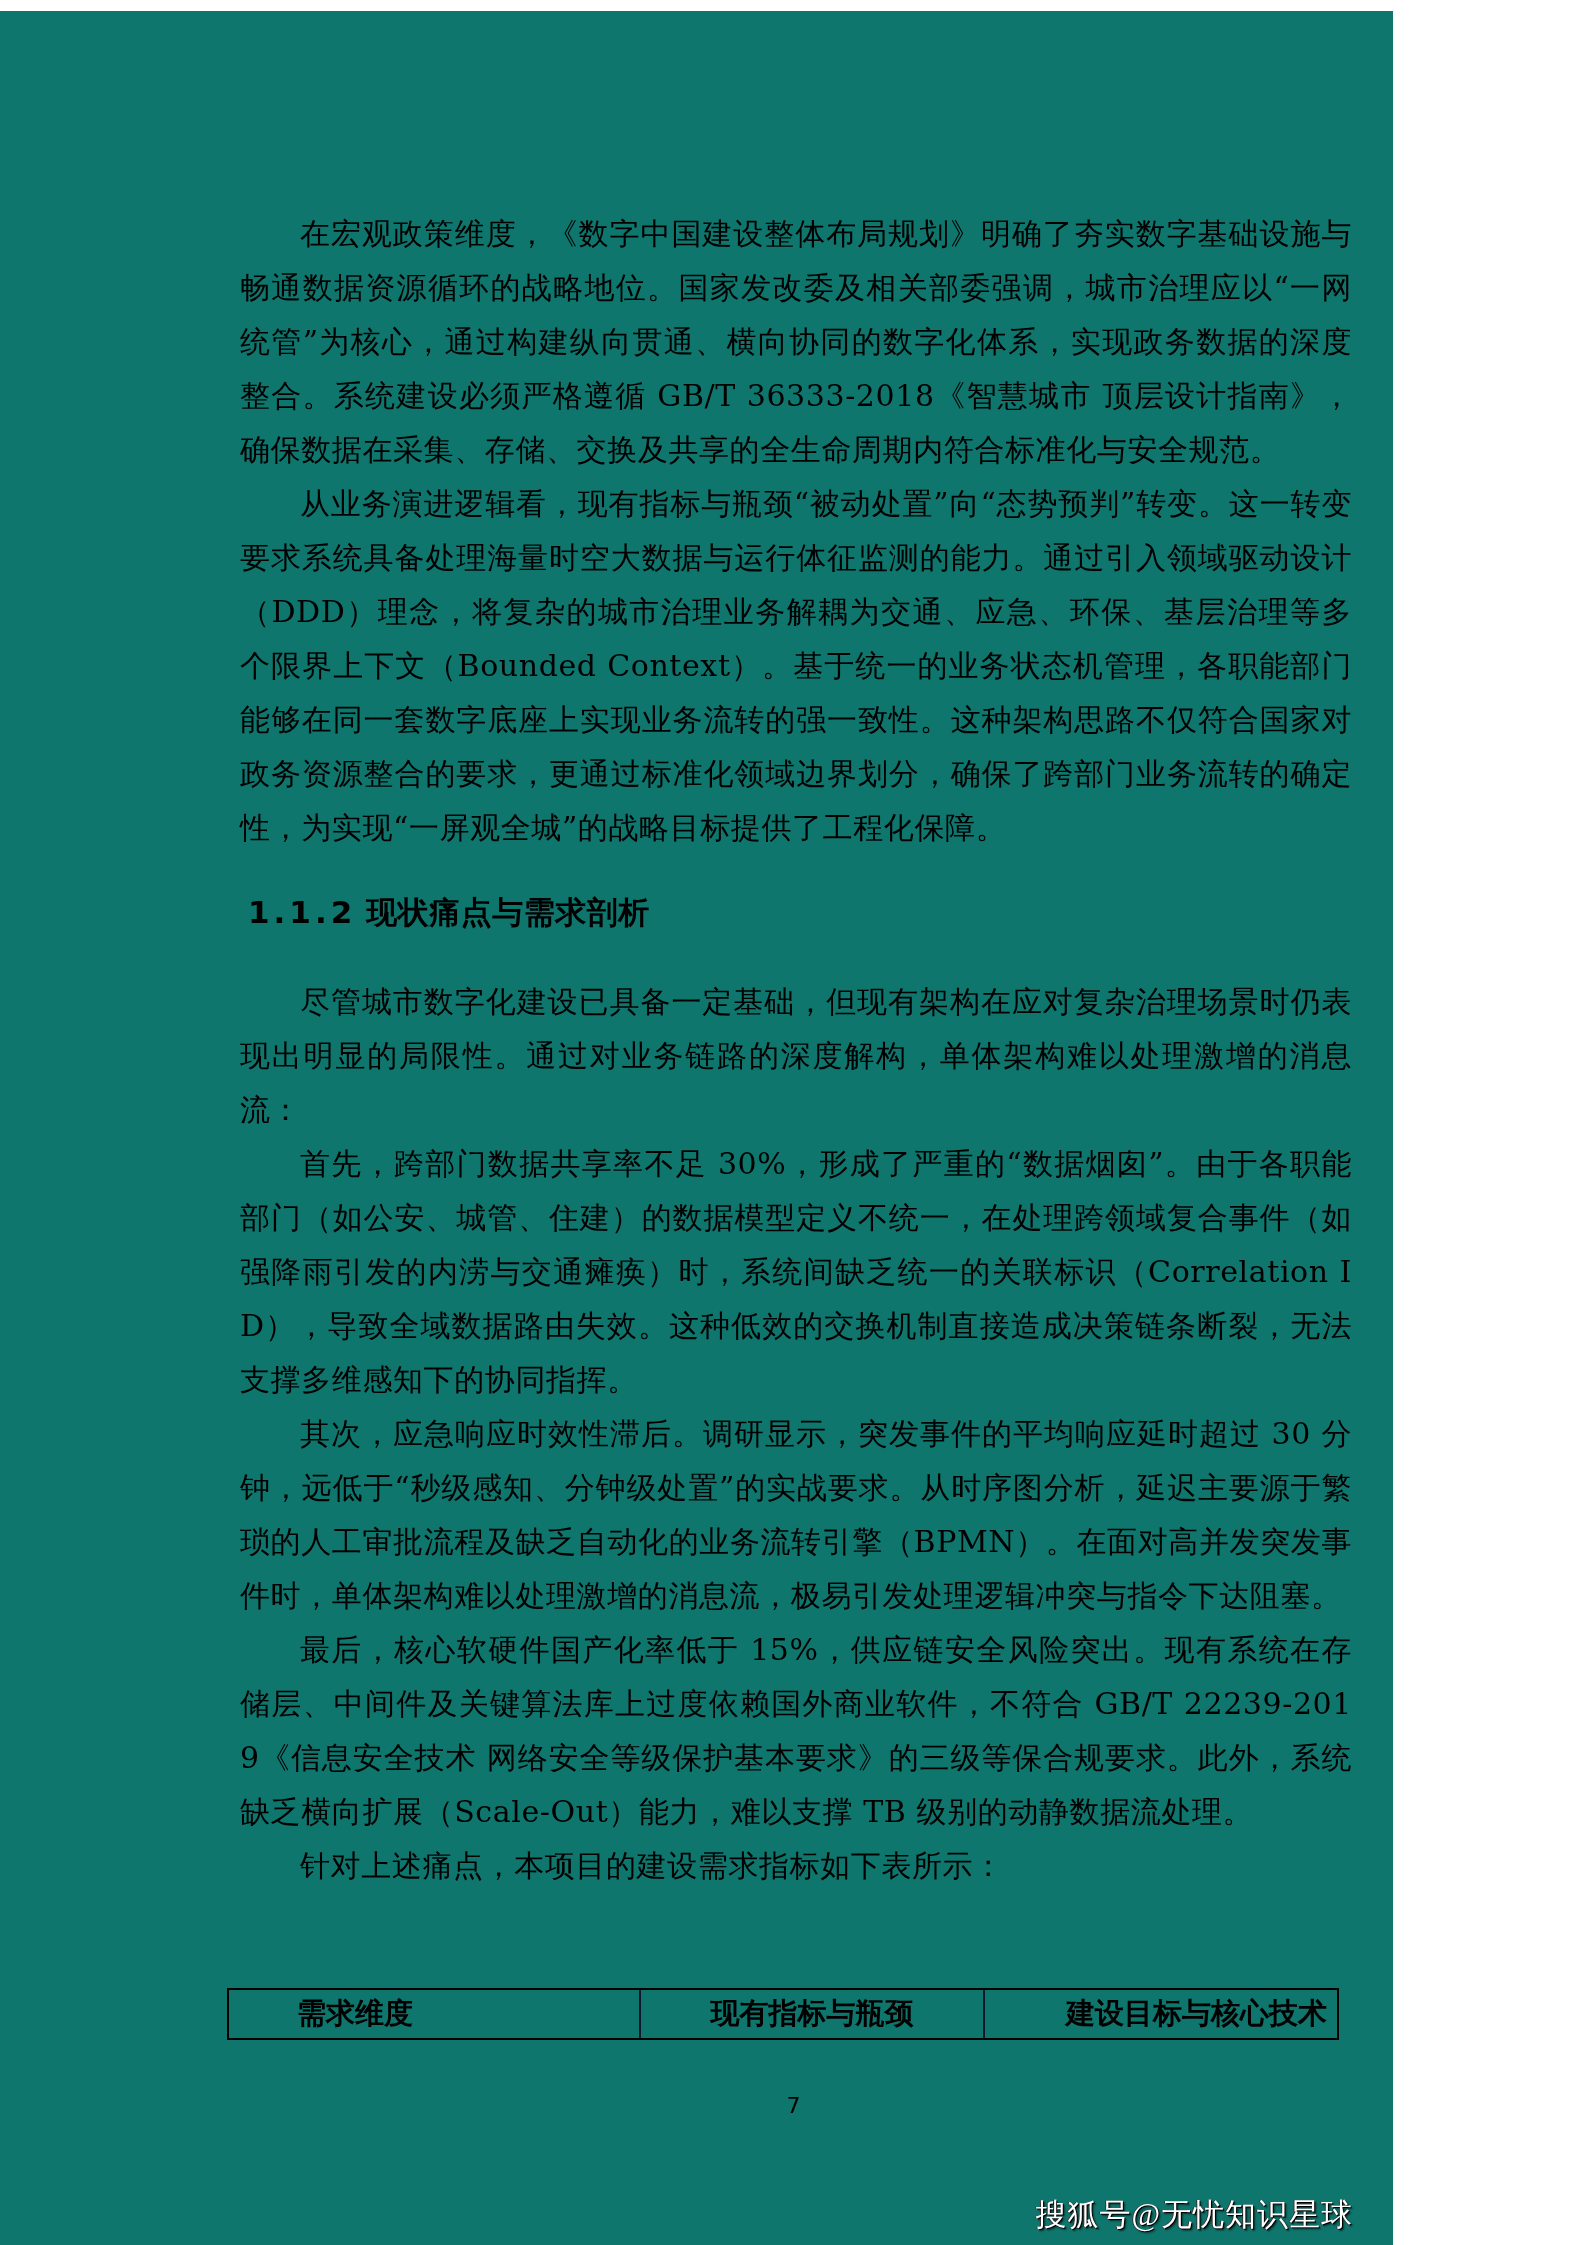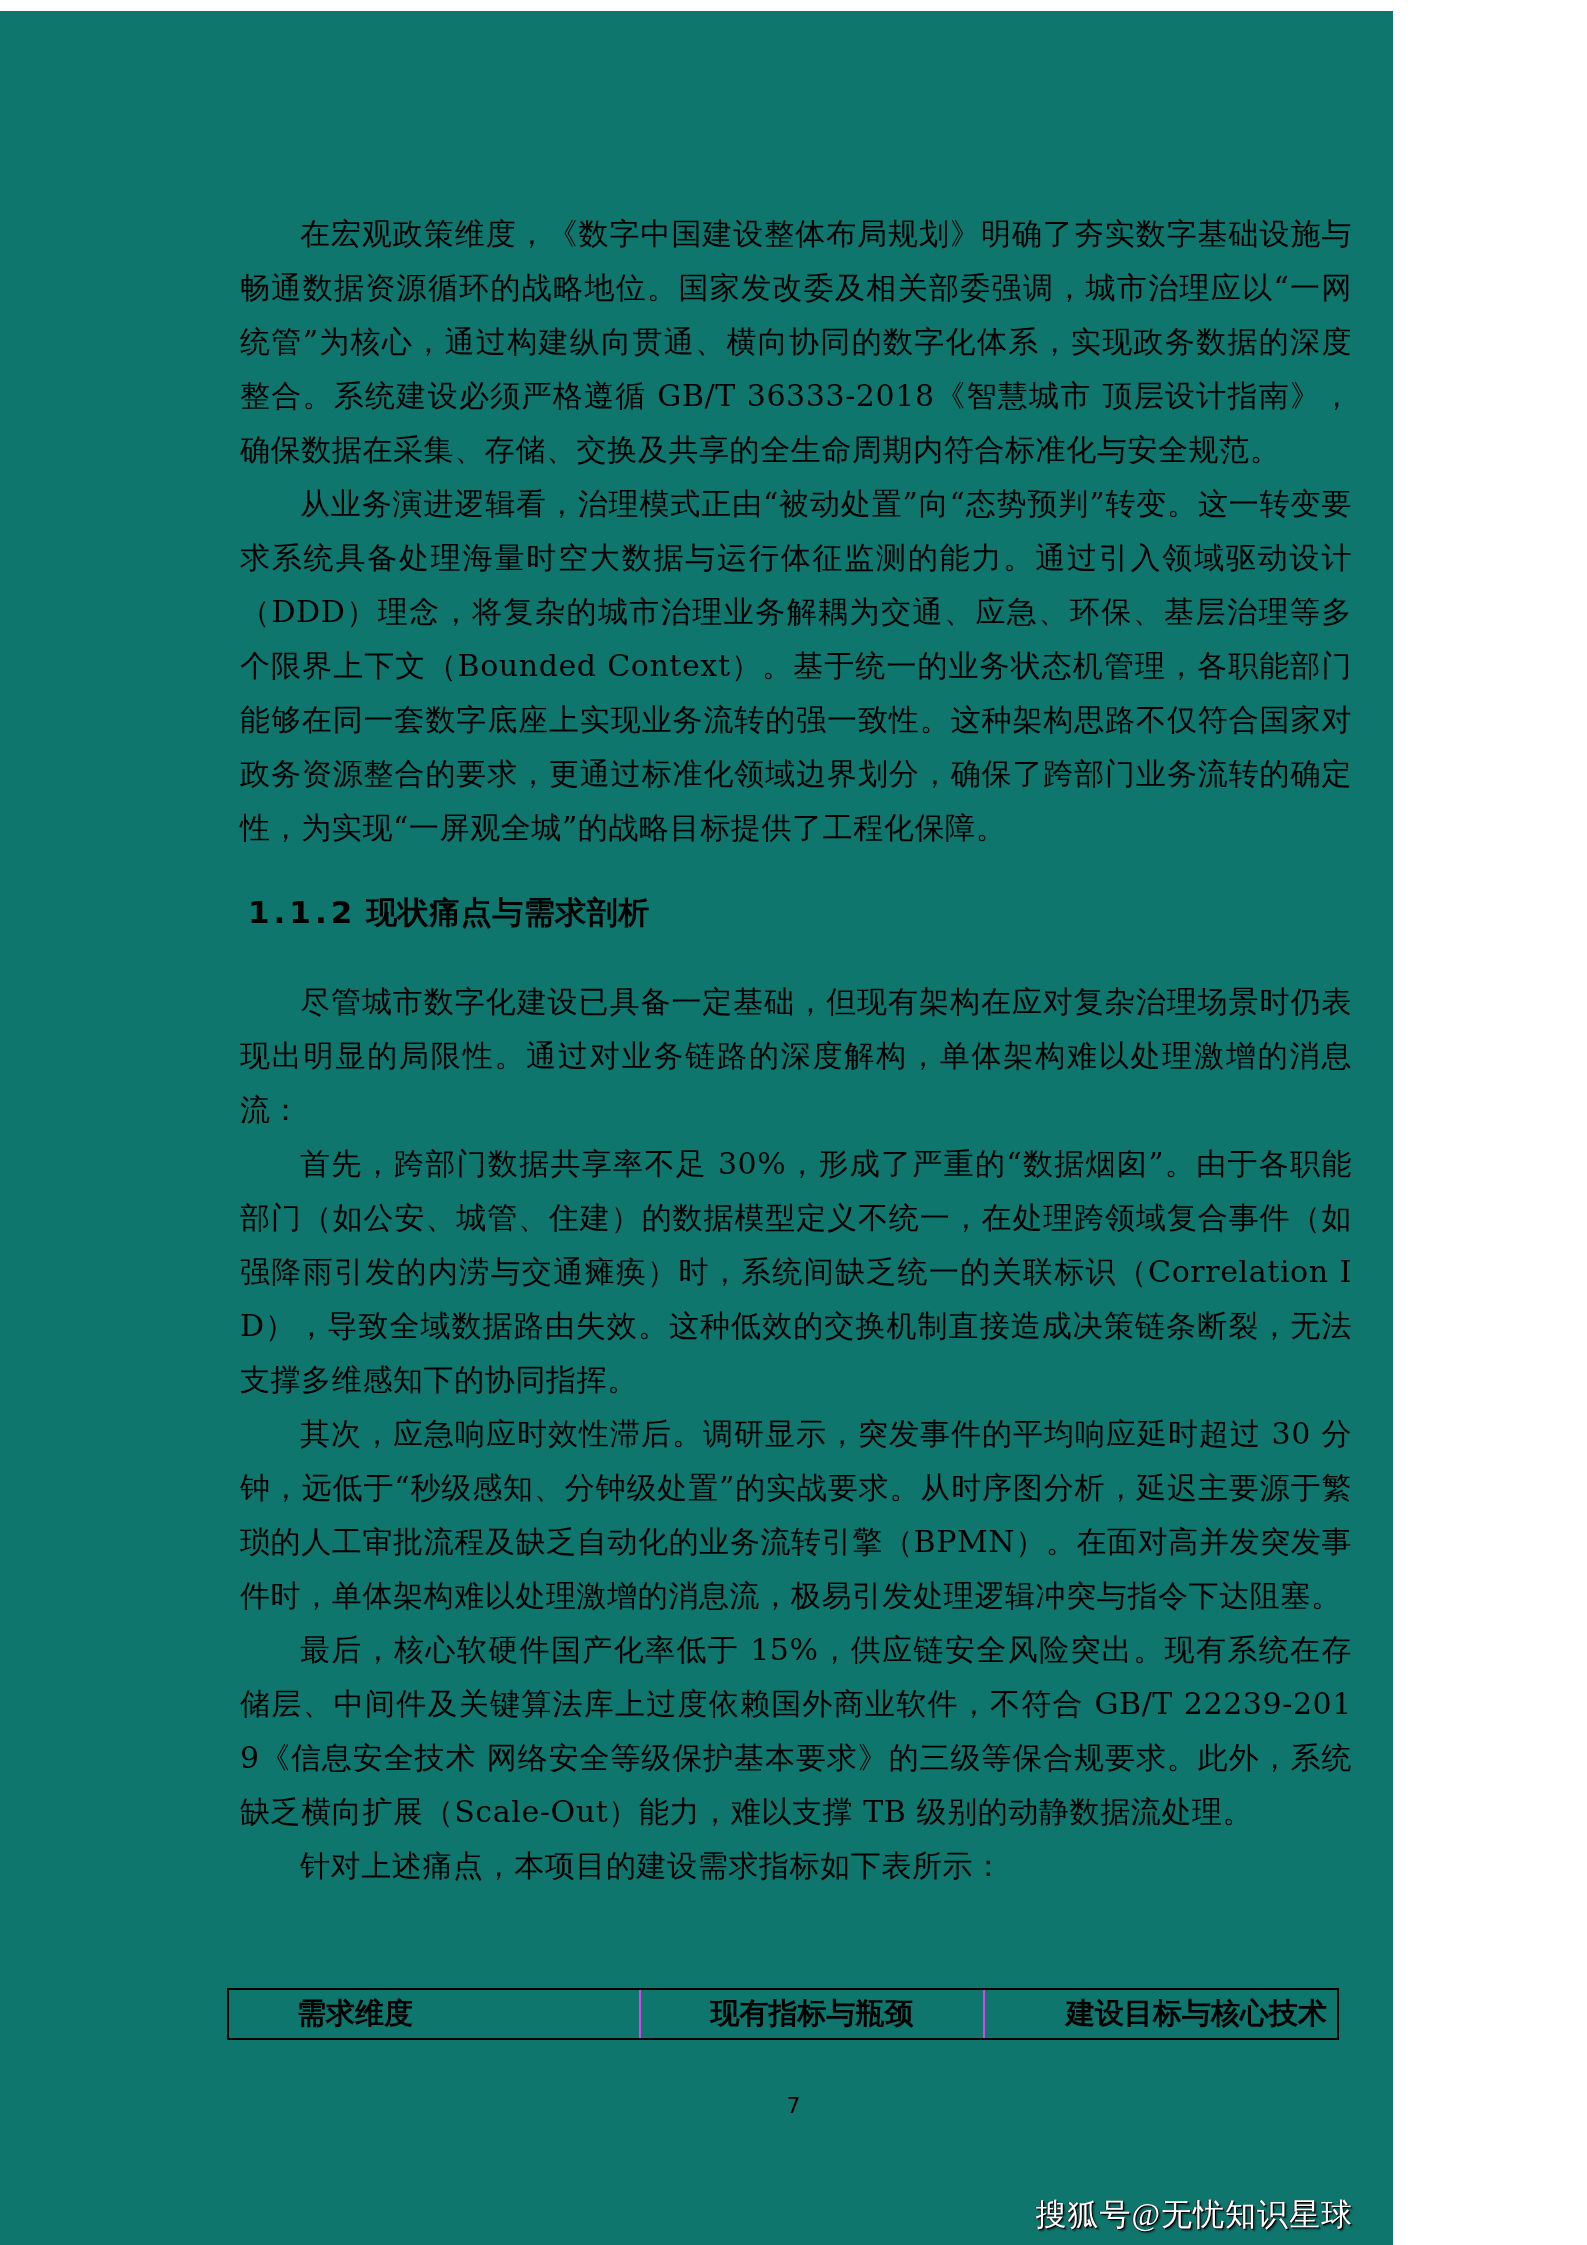--- a/index.html
+++ b/index.html
@@ -59,21 +59,21 @@
       box-sizing: border-box;
       display: flex;
     }
     .table .cell {
       flex: 1;
       display: flex;
       align-items: center;
       font-size: 29px;
       font-weight: bold;
       box-sizing: border-box;
-      border-right: 2px solid #d946ef;
+      border-right: 2px solid #0f172a;
       font-family: "DejaVu Serif", "Liberation Serif", serif;
     }
     .table .cell:last-child { border-right: none; }
     .table .c1 { padding-left: 68px; }
     .table .c2 { justify-content: center; }
     .table .c3 { justify-content: flex-end; padding-right: 10px; }
     .page-number {
       position: absolute;
       left: 0;
       width: 1587px;
@@ -92,21 +92,21 @@
       text-shadow: 1px 1px 0 #000, -1px 0 0 #333, 2px 2px 2px rgba(0,0,0,0.6);
       letter-spacing: 1px;
     }
   </style>
 </head>
 <body>
 
 <div class="page">
   <div class="content">
     <p class="para">在宏观政策维度，《数字中国建设整体布局规划》明确了夯实数字基础设施与畅通数据资源循环的战略地位。国家发改委及相关部委强调，城市治理应以“一网统管”为核心，通过构建纵向贯通、横向协同的数字化体系，实现政务数据的深度整合。系统建设必须严格遵循 GB/T 36333-2018《智慧城市 顶层设计指南》，确保数据在采集、存储、交换及共享的全生命周期内符合标准化与安全规范。</p>
-    <p class="para">从业务演进逻辑看，治理模式正由“被动处置”向“态势预判”转变。这一转变要求系统具备处理海量时空大数据与运行体征监测的能力。通过引入领域驱动设计（DDD）理念，将复杂的城市治理业务解耦为交通、应急、环保、基层治理等多个限界上下文（Bounded Context）。基于统一的业务状态机管理，各职能部门能够在同一套数字底座上实现业务流转的强一致性。这种架构思路不仅符合国家对政务资源整合的要求，更通过标准化领域边界划分，确保了跨部门业务流转的确定性，为实现“一屏观全城”的战略目标提供了工程化保障。</p>
+    <p class="para">从业务演进逻辑看，现有指标与瓶颈“被动处置”向“态势预判”转变。这一转变要求系统具备处理海量时空大数据与运行体征监测的能力。通过引入领域驱动设计（DDD）理念，将复杂的城市治理业务解耦为交通、应急、环保、基层治理等多个限界上下文（Bounded Context）。基于统一的业务状态机管理，各职能部门能够在同一套数字底座上实现业务流转的强一致性。这种架构思路不仅符合国家对政务资源整合的要求，更通过标准化领域边界划分，确保了跨部门业务流转的确定性，为实现“一屏观全城”的战略目标提供了工程化保障。</p>
 
     <div class="heading">
       <span class="num">1.1.2</span><span>现状痛点与需求剖析</span>
     </div>
 
     <p class="para">尽管城市数字化建设已具备一定基础，但现有架构在应对复杂治理场景时仍表现出明显的局限性。通过对业务链路的深度解构，单体架构难以处理激增的消息流：</p>
     <p class="para">首先，跨部门数据共享率不足 30%，形成了严重的“数据烟囱”。由于各职能部门（如公安、城管、住建）的数据模型定义不统一，在处理跨领域复合事件（如强降雨引发的内涝与交通瘫痪）时，系统间缺乏统一的关联标识（Correlation ID），导致全域数据路由失效。这种低效的交换机制直接造成决策链条断裂，无法支撑多维感知下的协同指挥。</p>
     <p class="para">其次，应急响应时效性滞后。调研显示，突发事件的平均响应延时超过 30 分钟，远低于“秒级感知、分钟级处置”的实战要求。从时序图分析，延迟主要源于繁琐的人工审批流程及缺乏自动化的业务流转引擎（BPMN）。在面对高并发突发事件时，单体架构难以处理激增的消息流，极易引发处理逻辑冲突与指令下达阻塞。</p>
     <p class="para">最后，核心软硬件国产化率低于 15%，供应链安全风险突出。现有系统在存储层、中间件及关键算法库上过度依赖国外商业软件，不符合 GB/T 22239-2019《信息安全技术 网络安全等级保护基本要求》的三级等保合规要求。此外，系统缺乏横向扩展（Scale-Out）能力，难以支撑 TB 级别的动静数据流处理。</p>
     <p class="para">针对上述痛点，本项目的建设需求指标如下表所示：</p>

